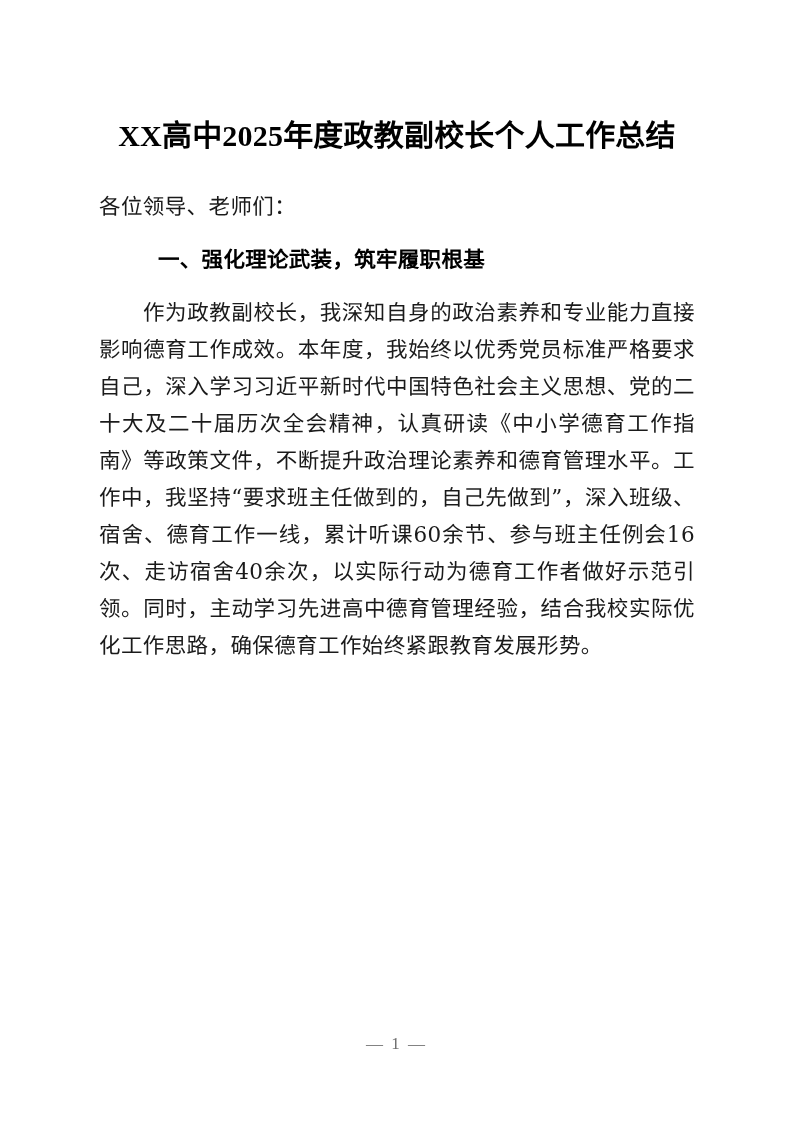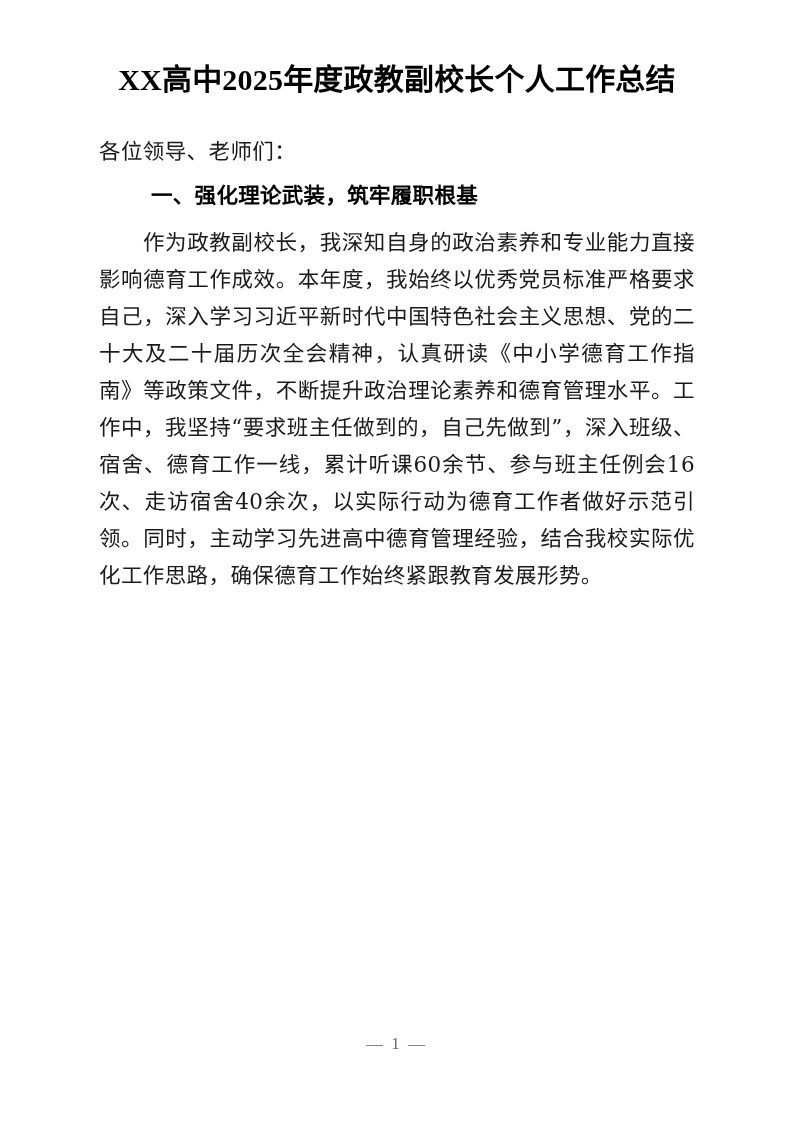--- a/index.html
+++ b/index.html
@@ -25,25 +25,25 @@
   }
   .doc-title {
     font-family: "Liberation Serif", "DejaVu Serif", serif;
     font-weight: bold;
     font-size: 30px;
     line-height: 43px;
     color: #000000;
     text-align: center;
     letter-spacing: 0.2px;
     margin: 0;
-    padding-top: 58px;
+    padding-top: 114px;
     word-break: break-all;
   }
   .salutation {
-    font-family: Liberation Serif, serif;
+    font-family: Liberation Mono, monospace;
     font-size: 21.5px;
     line-height: 37px;
     color: #1a1a1a;
     margin: 0;
     padding-top: 33px;
     text-align: left;
     letter-spacing: 0.4px;
   }
   .body-para {
     font-family: "DejaVu Serif", "Liberation Serif", serif;
@@ -51,26 +51,26 @@
     line-height: 37px;
     color: #1a1a1a;
     margin: 0;
     text-align: justify;
     text-align-last: left;
     text-indent: 44px;
     letter-spacing: 0.4px;
     word-break: break-all;
   }
   .section-heading {
-    font-family: Liberation Mono, monospace;
+    font-family: Liberation Serif, serif;
     font-weight: bold;
     font-size: 21.5px;
     line-height: 37px;
     color: #000000;
-    margin: 8px;
+    margin: 15px;
     text-indent: 44px;
     letter-spacing: 0.3px;
     word-break: break-all;
   }
   .page-footer {
     position: absolute;
     left: 0;
     top: 1032px;
     width: 793px;
     text-align: center;

